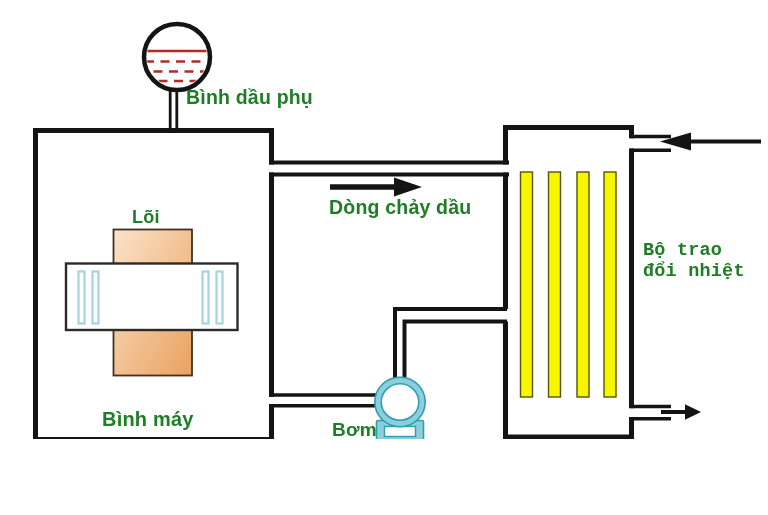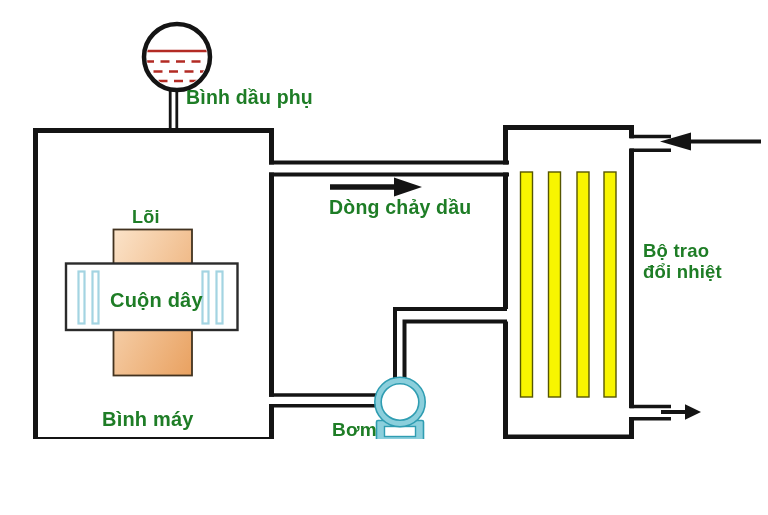--- a/index.html
+++ b/index.html
@@ -139,21 +139,20 @@
         <path class="oil-solid" d="M144 51 H210"></path>
         <path class="oil-dash" d="M145 61.5 H210"></path>
         <path class="oil-dash" d="M138 71.5 H210"></path>
         <path class="oil-dash" d="M143 81 H210"></path>
       </g>
     </g>
   </svg>
 
   <div class="lbl" style="left:186px;top:86px;font-size:19.5px;">Bình dầu phụ</div>
   <div class="lbl" style="left:132px;top:207px;font-size:18px;">Lõi</div>
-  <div class="lbl" style="left:110px;top:289px;font-size:20px;">Cuộn dây</div>
   <div class="lbl" style="left:102px;top:408px;font-size:20px;">Bình máy</div>
   <div class="lbl" style="left:306px;top:196px;font-size:19.5px;margin-left:23px;">Dòng chảy dầu</div>
   <div class="lbl" style="left:332px;top:419px;font-size:19px;">Bơm</div>
-  <div class="lbl multi" style="left:643px;top:240px;font-size:18.5px;">Bộ trao
+  <div class="lbl multi" style="left:643px;top:240px;font-size:18.5px;font-family:Liberation Mono, monospace;">Bộ trao
 đổi nhiệt</div>
 
   <div class="watermark"></div>
 </div>
 
 </body></html>

